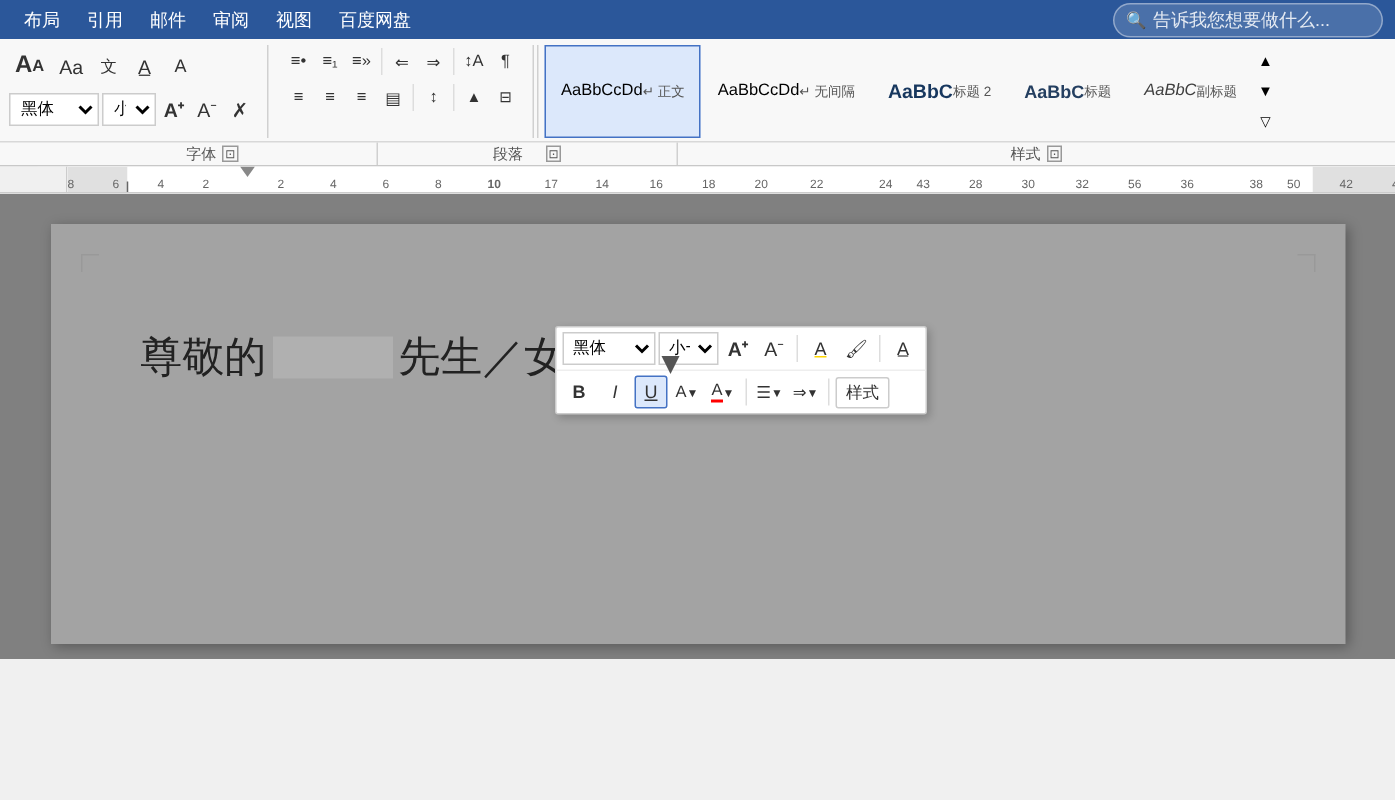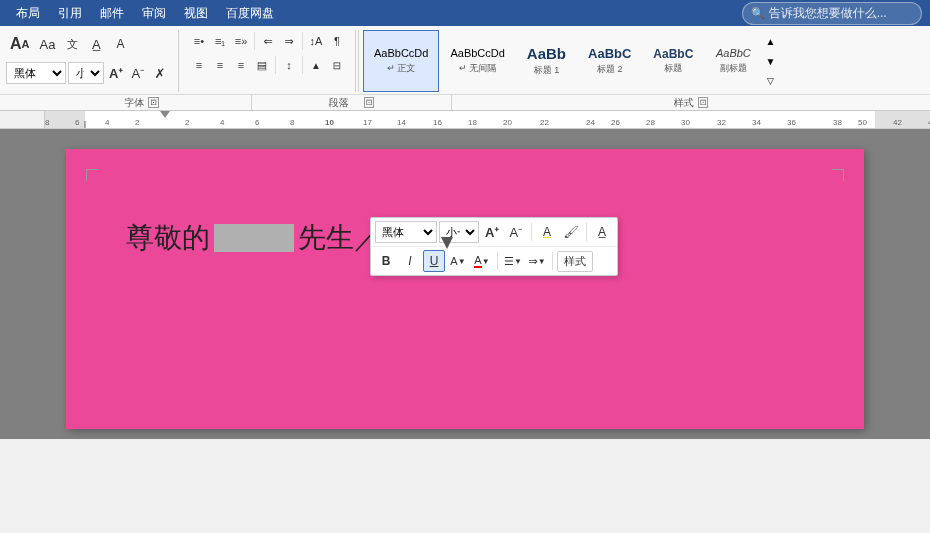--- a/index.html
+++ b/index.html
@@ -92,22 +92,22 @@
       background: #808080;
       flex: 1;
       display: flex;
       justify-content: center;
       padding: 20px;
       overflow: auto;
       position: relative;
       height: 310px;
     }
     .doc-page {
-      background: #ec4899;
-      width: 798px;
+      background: #a3a3a3;
+      width: 863px;
       min-height: 280px;
       box-shadow: 2px 2px 8px rgba(0,0,0,0.3);
       position: relative;
       padding: 40px 60px;
     }
 
     
     .doc-content {
       font-size: 28px;
       color: #222;
@@ -223,21 +223,21 @@
     .styles-area {
       display: flex;
       align-items: stretch;
       border-left: 1px solid #d0d0d0;
       padding-left: 4px;
       flex: 1;
     }
 
     .style-box {
       display: flex;
-      flex-direction: column;
+      flex-direction: row;
       align-items: center;
       justify-content: center;
       padding: 4px 10px;
       cursor: pointer;
       border: 1px solid transparent;
       min-width: 58px;
     }
     .style-box.selected { background: #dce8fb; border-color: #4472c4; }
 
     .style-preview {
@@ -353,24 +353,20 @@
     </div>
 
     <div class="styles-area">
       <div class="style-box selected">
         <div class="style-preview zhengwen">AaBbCcDd</div>
         <div class="style-name">↵ 正文</div>
       </div>
       <div class="style-box">
         <div class="style-preview wujiange">AaBbCcDd</div>
         <div class="style-name">↵ 无间隔</div>
-      </div>
-      <div class="style-box">
-        <div class="style-preview biaoti1">AaBb</div>
-        <div class="style-name">标题 1</div>
       </div>
       <div class="style-box">
         <div class="style-preview biaoti2">AaBbC</div>
         <div class="style-name">标题 2</div>
       </div>
       <div class="style-box">
         <div class="style-preview biaoti3">AaBbC</div>
         <div class="style-name">标题</div>
       </div>
       <div class="style-box">
@@ -428,25 +424,25 @@
       <span style="position:absolute;left:210px;font-size:8px;color:#666;">6</span>
       <span style="position:absolute;left:245px;font-size:8px;color:#666;">8</span>
       <span style="position:absolute;left:280px;font-size:8px;color:#666;font-weight:bold;">10</span>
       <span style="position:absolute;left:318px;font-size:8px;color:#666;">17</span>
       <span style="position:absolute;left:352px;font-size:8px;color:#666;">14</span>
       <span style="position:absolute;left:388px;font-size:8px;color:#666;">16</span>
       <span style="position:absolute;left:423px;font-size:8px;color:#666;">18</span>
       <span style="position:absolute;left:458px;font-size:8px;color:#666;">20</span>
       <span style="position:absolute;left:495px;font-size:8px;color:#666;">22</span>
       <span style="position:absolute;left:541px;font-size:8px;color:#666;margin-top:38px;">24</span>
-      <span style="position:absolute;left:566px;font-size:8px;color:#666;">26</span>
+      <span style="position:absolute;left:566px;font-size:8px;color:#666;">43</span>
       <span style="position:absolute;left:601px;font-size:8px;color:#666;">28</span>
       <span style="position:absolute;left:636px;font-size:8px;color:#666;">30</span>
       <span style="position:absolute;left:672px;font-size:8px;color:#666;">32</span>
-      <span style="position:absolute;left:707px;font-size:8px;color:#666;">34</span>
+      <span style="position:absolute;left:707px;font-size:8px;color:#666;">56</span>
       <span style="position:absolute;left:742px;font-size:8px;color:#666;">36</span>
       <span style="position:absolute;left:788px;font-size:8px;color:#666;">38</span>
       <span style="position:absolute;left:813px;font-size:8px;color:#666;">50</span>
       <span style="position:absolute;left:848px;font-size:8px;color:#666;">42</span>
       <span style="position:absolute;left:883px;font-size:8px;color:#666;">44</span>
     </div>
 
     <div style="position:absolute;top:0;left:115px;width:0;height:0;border-left:5px solid transparent;border-right:5px solid transparent;border-top:7px solid #888;"></div>
   </div>
 </div>

